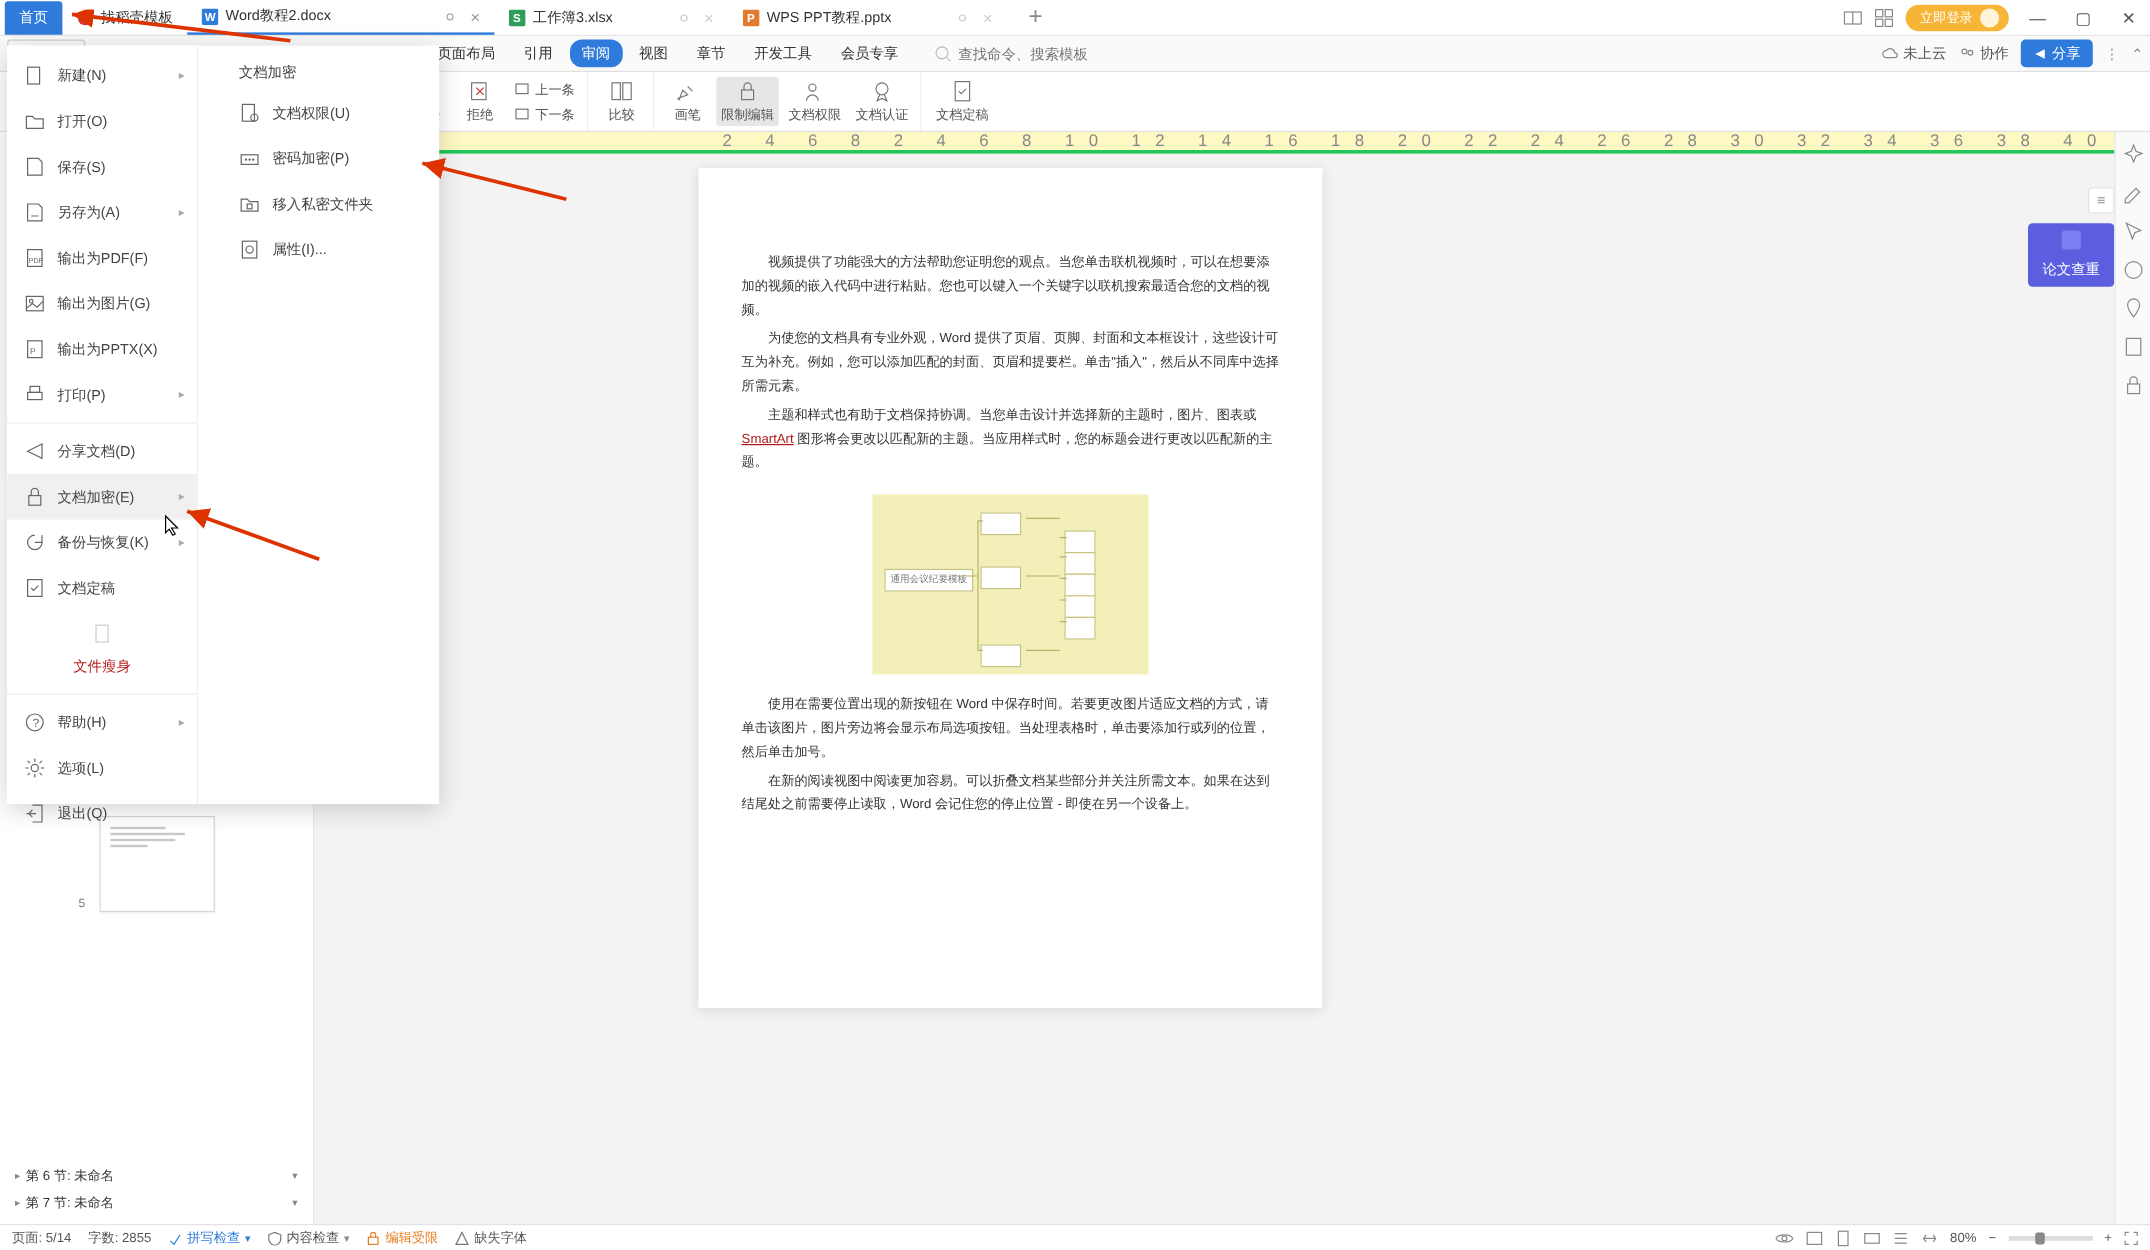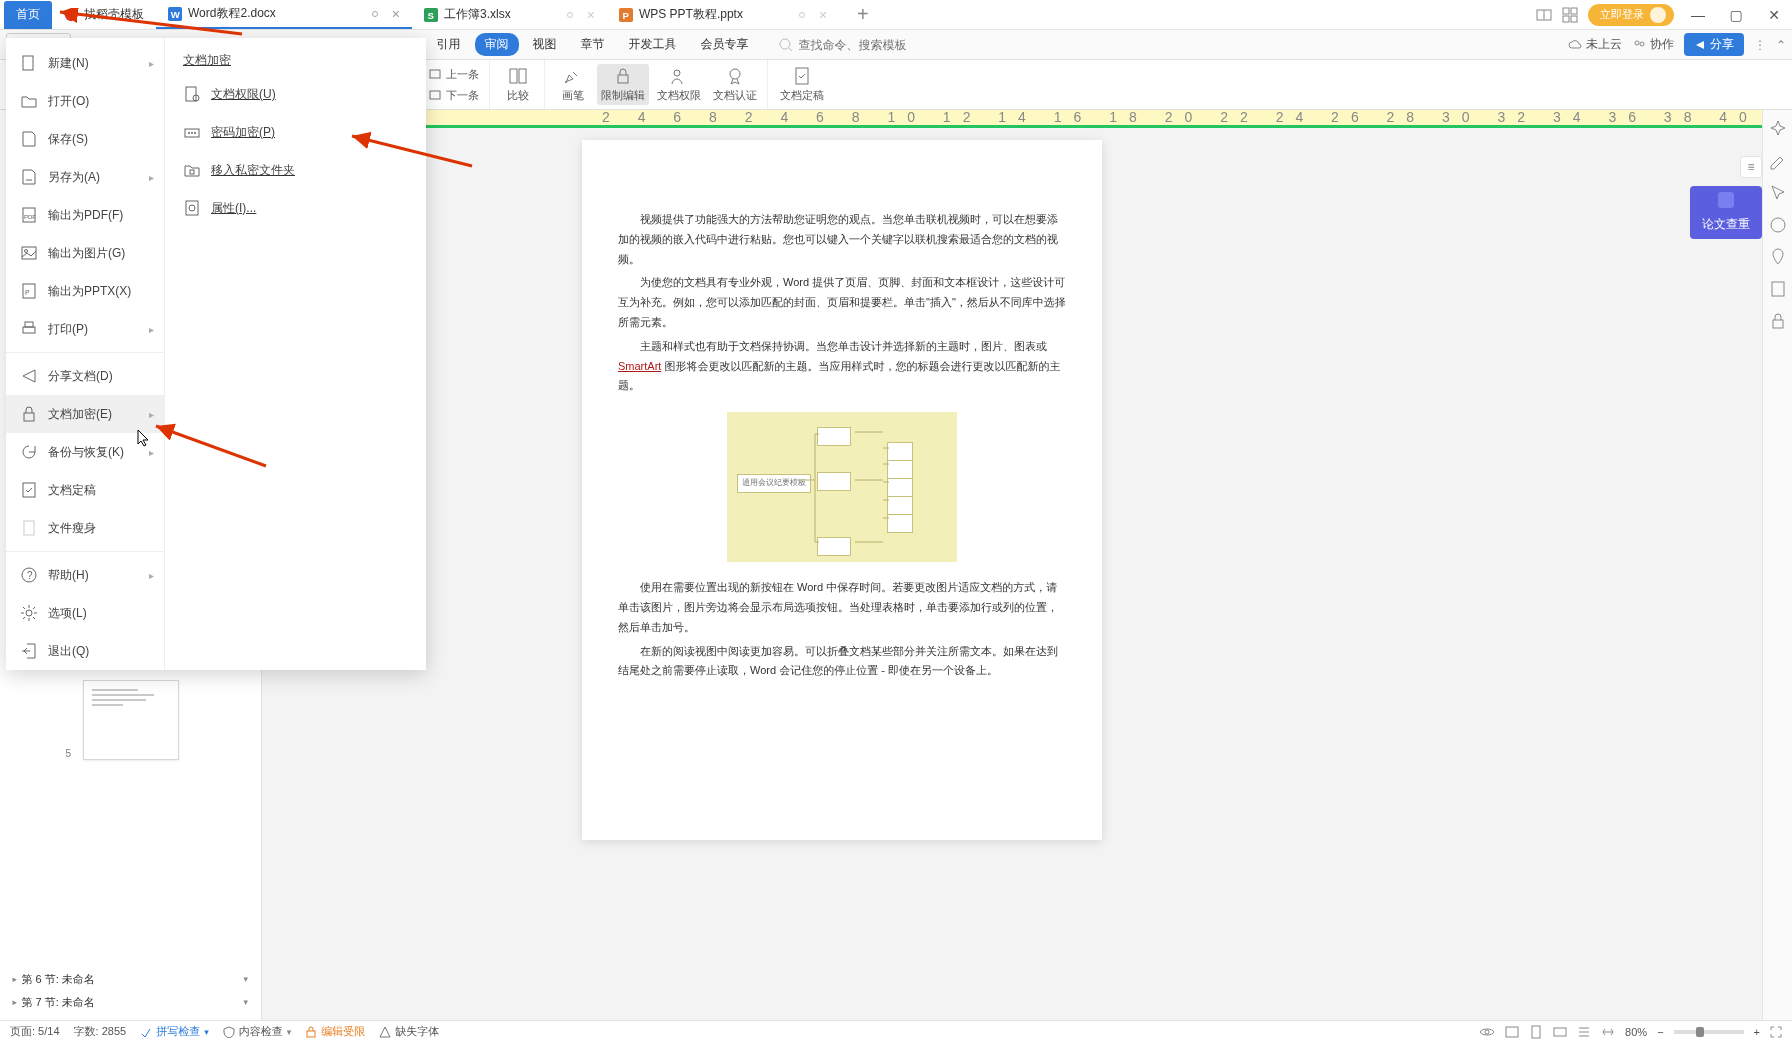--- a/index.html
+++ b/index.html
@@ -61,29 +61,29 @@
   .page { position: absolute; left: 320px; top: 30px; width: 520px; height: 700px; background: #fff; box-shadow: 0 2px 10px rgba(0,0,0,.12); padding: 70px 36px; font-size: 11px; line-height: 1.8; color: #333; }
   .page p { text-indent: 2em; margin-bottom: 4px; }
   .page .fig { width: 230px; height: 150px; background: #f3efb9; margin: 16px auto; position: relative; }
   .page .fig .node { position:absolute; background:#fff; border:1px solid #c7c27a; padding:1px 4px; font-size:8px; color:#777; }
   .underline { text-decoration: underline; color: #b01818; }
   .floating-chip { position:absolute; right: 30px; top: 76px; background:#5a5edf; color:#fff; padding:6px 12px; border-radius:4px; font-size:12px; display:flex; align-items:center; gap:8px;flex-direction:column;}
   .floating-chip .sq{width:16px;height:16px;background:#7b7ef0;border-radius:3px;display:inline-block;}
   .outline-toggle { position:absolute; right: 30px; top: 46px; width:22px; height:22px; background:#fff; border:1px solid #e2e2e2; border-radius:3px; display:flex; align-items:center; justify-content:center; color:#888; }
 
   
-  .backstage { position: absolute; left: 6px; top: 38px; width: 420px; height: 632px; background: #fff; box-shadow: 0 4px 20px rgba(0,0,0,.18); display: flex; z-index: 50; }
+  .backstage { position: absolute; left: 6px; top: 38px; width: 360px; height: 632px; background: #fff; box-shadow: 0 4px 20px rgba(0,0,0,.18); display: flex; z-index: 50; }
   .bs-menu { width: 158px; background: #fff; padding: 6px 0; }
   .bs-item { display: flex; align-items: center; gap: 10px; padding: 10px 14px; color: #444; cursor: pointer; position: relative; }
   .bs-item:hover, .bs-item.hover { background: #f0f0f0; }
-  .bs-item.disabled { color: #404040; }
+  .bs-item.disabled { color: #b91c1c; flex-direction: column; }
   .bs-item .arrow { position: absolute; right: 10px; color: #aaa; font-size: 10px; }
   .bs-item .bi { width: 18px; height: 18px; flex: 0 0 18px; }
   .bs-sep { height: 1px; background: #eee; margin: 4px 0; }
-  .bs-panel { flex: 1; border-left: 1px solid #eee; padding: 8px 4px; text-decoration: underline; }
+  .bs-panel { flex: 1; border-left: 1px solid #eee; padding: 8px 20px; }
   .bs-panel-title { padding: 6px 14px; font-size: 12px; color: #444; }
   .sub-item { display: flex; align-items: center; gap: 10px; padding: 10px 14px; color: #444; cursor: pointer; }
   .sub-item .si { width: 18px; height: 18px; flex: 0 0 18px; }
 
   
   .rsidebar { position: absolute; right: 0; top: 110px; bottom: 22px; width: 30px; background: #fafafa; border-left: 1px solid #e5e5e5; display: flex; flex-direction: column; align-items: center; gap: 14px; padding-top: 10px; }
   .rsidebar .ri { width: 18px; height: 18px; cursor: pointer; color: #666; }
 
   
   .status { position: absolute; left: 0; right: 0; bottom: 0; height: 22px; background: #fff; border-top: 1px solid #e3e3e3; display: flex; align-items: center; padding: 0 10px; font-size: 11px; color: #555; gap: 14px; }

